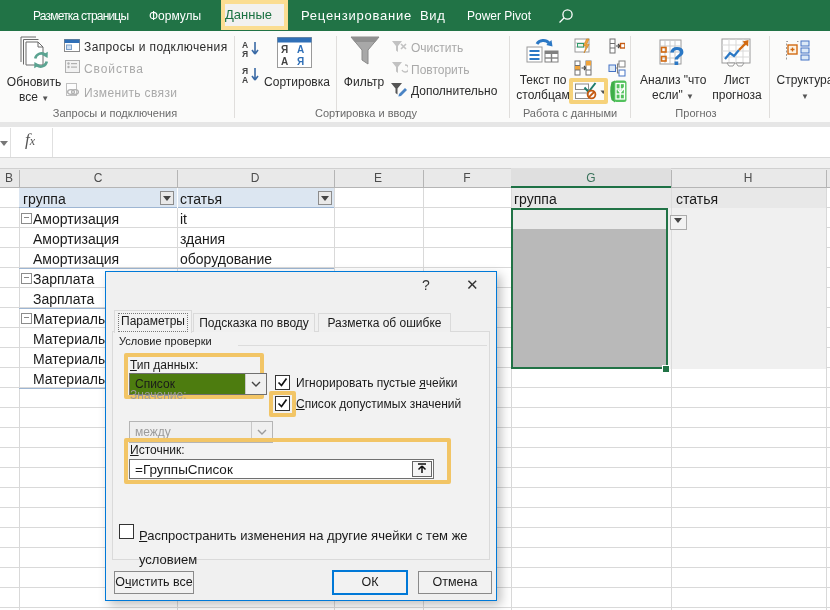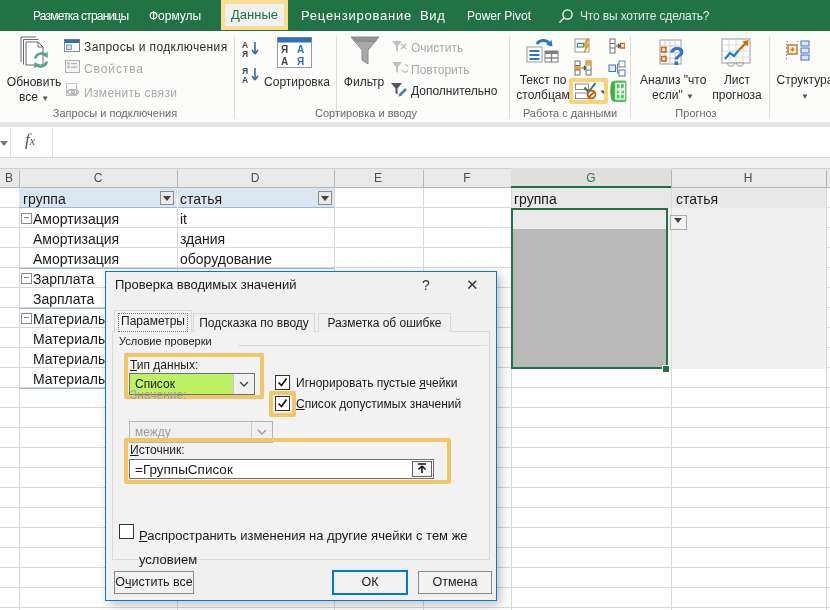--- a/index.html
+++ b/index.html
@@ -1,20 +1,20 @@
 <!DOCTYPE html>
 <html><head><meta charset="utf-8">
 <style>
 html,body{margin:0;padding:0}
 body{width:830px;height:610px;position:relative;font-family:"Liberation Sans",sans-serif;background:#fff;overflow:hidden}
 .a{position:absolute}
 
 #tabbar{left:0;top:0;width:830px;height:32px;background:#217346;color:#fff;font-size:12px}
 .tab{position:absolute;top:0;height:32px;line-height:32px;white-space:nowrap}
-#activetab{left:221px;top:0px;width:67px;height:30px;background:#f2f1f0;border:4px solid #fbdd92;box-sizing:border-box;color:#1a7242;text-align:center;line-height:22px;font-size:13px}
+#activetab{left:221px;top:0px;width:67px;height:30px;background:#f2f1f0;border:4px solid #fbdd92;box-sizing:border-box;color:#1a7242;line-height:22px;font-size:13px}
 
 #ribbon{left:0;top:31px;width:830px;height:91px;background:#fbfbfa;border-bottom:1px solid #d2d0ce;box-sizing:content-box}
 .gsep{position:absolute;top:36px;height:82px;width:1px;background:#e0dedc}
 .glabel{position:absolute;top:107px;height:12px;font-size:11px;color:#6a6a6a;text-align:center;white-space:nowrap}
 .rtext{position:absolute;font-size:12px;color:#2b2b2b;white-space:nowrap}
 .rgray{color:#a9a9a9}
 .rsmall{position:absolute;font-size:12px;color:#2b2b2b;text-align:center;white-space:nowrap;line-height:15px}
 
 #fstrip1{left:0;top:122px;width:830px;height:5px;background:#e6e6e6}
 #fbar{left:0;top:127px;width:830px;height:31px;background:#fff;border-bottom:1px solid #d9d9d9;box-sizing:border-box}
@@ -37,21 +37,20 @@
 .btn{position:absolute;background:#f2f2f2;border:1px solid #8a8a8a;box-sizing:border-box;text-align:center;font-size:12.5px;color:#1a1a1a;white-space:nowrap}
 </style></head>
 <body>
 
 <div class="a" id="tabbar">
   <div class="tab" style="left:33px;letter-spacing:-0.8px">Разметка страницы</div>
   <div class="tab" style="left:149px">Формулы</div>
   <div class="tab" style="left:301px;font-size:13px;letter-spacing:0.75px">Рецензирование</div>
   <div class="tab" style="left:420px;font-size:13px;letter-spacing:0.6px">Вид</div>
   <div class="tab" style="left:467px">Power Pivot</div>
-  <div class="tab" style="left:580px;color:#ddece3;letter-spacing:-0.15px">Что вы хотите сделать?</div>
   <svg class="a" style="left:557px;top:8px" width="17" height="17" viewBox="0 0 17 17">
       <circle cx="10.5" cy="6.5" r="4.6" fill="none" stroke="#fff" stroke-width="1.3"></circle>
       <line x1="7" y1="10" x2="2.5" y2="14.5" stroke="#fff" stroke-width="1.3"></line>
     </svg>
 </div>
 <div class="a" id="activetab">Данные</div>
 
 <div class="a" id="ribbon"></div>
 <div class="gsep" style="left:234px"></div>
 <div class="gsep" style="left:336px"></div>
@@ -304,35 +303,34 @@
   <div class="a" style="left:19px;top:120px;width:315px;height:1px;background:#9eb6d3"></div>
   <div class="obox" style="left:21px;top:125px">–</div>
   <div class="crow" style="left:33px;top:123px">Материалы</div>
   <div class="crow" style="left:33px;top:143px">Материалы</div>
   <div class="crow" style="left:33px;top:163px">Материалы</div>
   <div class="crow" style="left:33px;top:183px">Материалы</div>
   <div class="a" style="left:19px;top:200px;width:315px;height:1px;background:#9eb6d3"></div>
 </div>
 
 <div class="a" id="dlg">
-  <div class="a" style="left:9px;top:5px;font-size:13px">Проверка вводимых значений</div>
   <div class="a" style="left:316px;top:5px;font-size:14px;color:#333">?</div>
   <div class="a" style="left:360px;top:4px;font-size:15px;color:#333">✕</div>
 
   <div class="a" style="left:6px;top:59px;width:378px;height:229px;background:#f2f2f2;border:1px solid #dadada;box-sizing:border-box"></div>
   <div class="a" style="left:87px;top:41px;width:122px;height:19px;background:#f0f0f0;border:1px solid #dadada;border-bottom:none;box-sizing:border-box;text-align:center;padding-top:2px;font-size:12px;white-space:nowrap">Подсказка по вводу</div>
   <div class="a" style="left:212px;top:41px;width:133px;height:19px;background:#f0f0f0;border:1px solid #dadada;border-bottom:none;box-sizing:border-box;text-align:center;padding-top:2px;font-size:12px;white-space:nowrap">Разметка об ошибке</div>
   <div class="a" style="left:8px;top:38px;width:78px;height:23px;background:#f2f2f2;border:1px solid #dadada;border-bottom:none;box-sizing:border-box;text-align:center;padding-top:3px;font-size:12px">Параметры<div style="position:absolute;left:3px;right:3px;top:2px;bottom:1px;border:1px dotted #777"></div></div>
 
   <div class="a" style="left:13px;top:63px;font-size:11px">Условие проверки</div>
   <div class="a" style="left:132px;top:73px;width:249px;height:1px;background:#dcdcdc"></div>
 
   <div class="amber" style="left:18px;top:81px;width:140px;height:46px"></div>
   <div class="a" style="left:24px;top:86px"><u>Т</u>ип данных:</div>
-  <div class="a" style="left:23px;top:101px;width:126px;height:22px;background:#bef264;border:1px solid #707070;box-sizing:border-box">
+  <div class="a" style="left:23px;top:101px;width:138px;height:22px;background:#4d7c0f;border:1px solid #707070;box-sizing:border-box">
     <div class="a" style="left:5px;top:3px">Список</div>
     <div class="a" style="right:0;top:0;width:20px;height:20px;background:#f0f0f0;border-left:1px solid #c8c8c8">
       <svg width="20" height="20">
           <path d="M6 8 l4 4 4 -4" fill="none" stroke="#444" stroke-width="1.4"></path>
         </svg>
     </div>
   </div>
   <div class="cb" style="left:169px;top:103px"><svg width="13" height="13">
         <path d="M2.5 6.5 l3 3 5 -7" fill="none" stroke="#111" stroke-width="1.7"></path>
       </svg></div>

